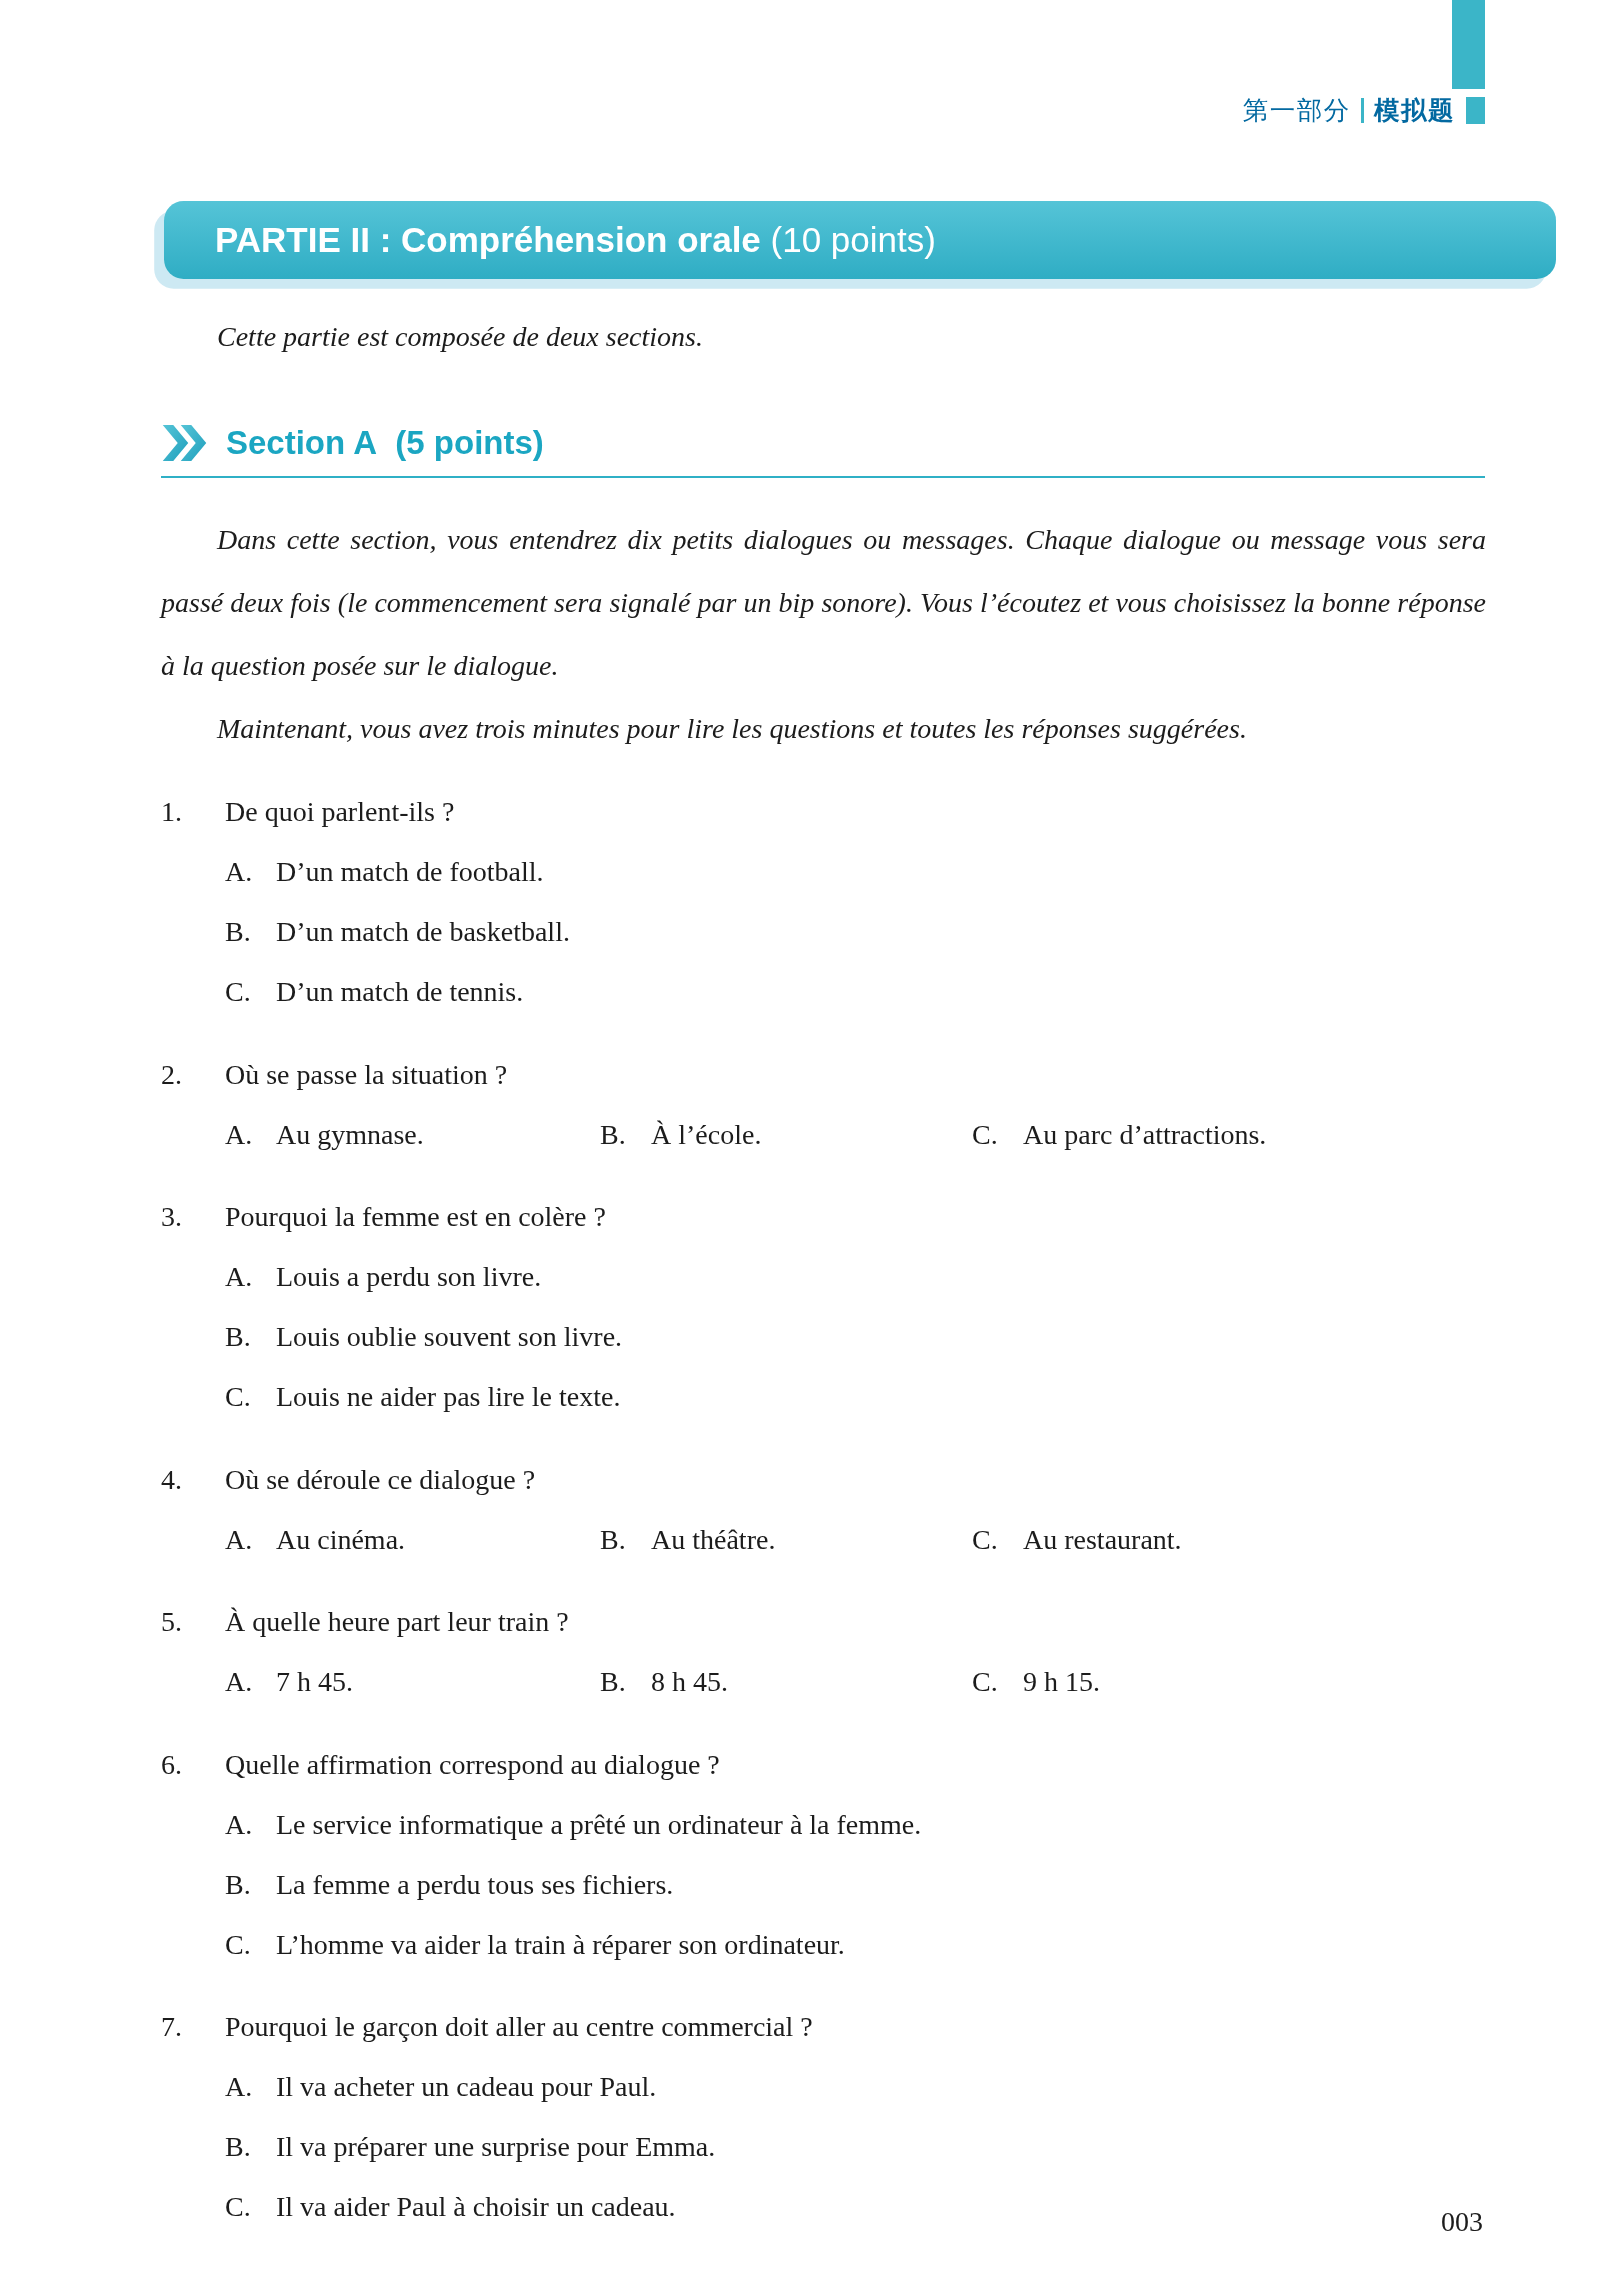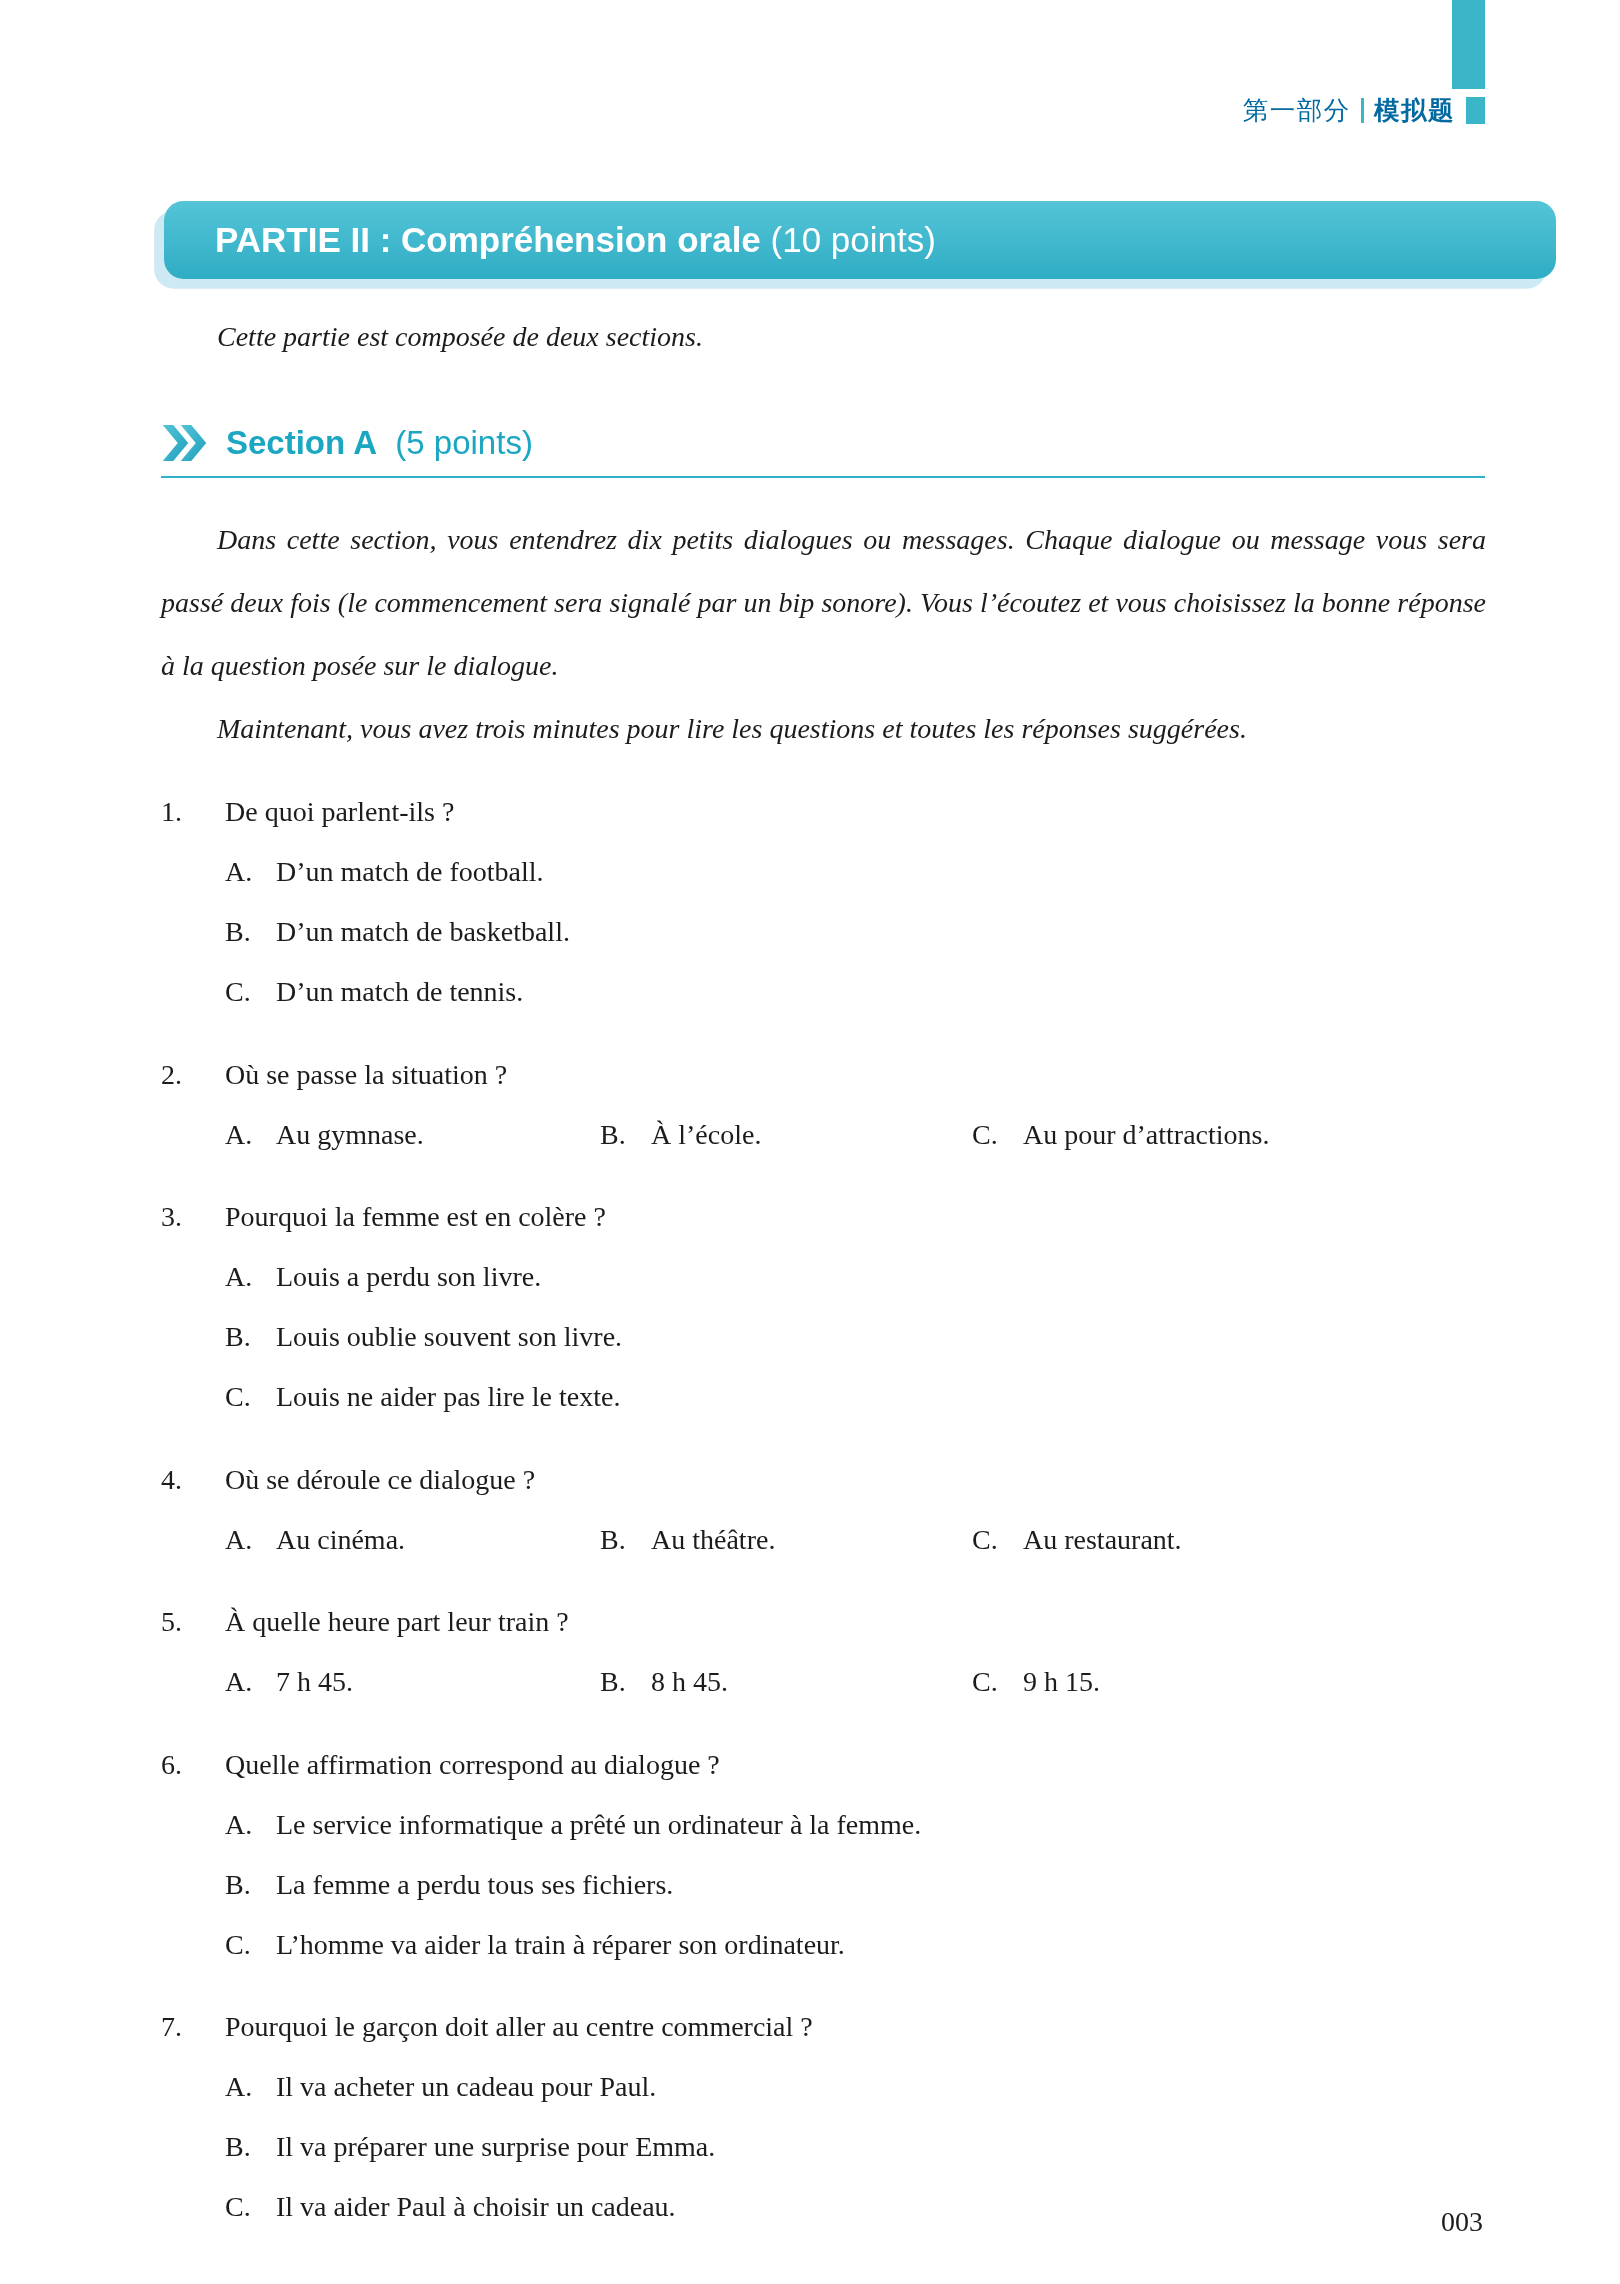--- a/index.html
+++ b/index.html
@@ -64,21 +64,21 @@
     padding-bottom:13.5px;
     border-bottom:2.3px solid #2fb0c6;
     display:flex; align-items:center;
   }
   .section-icon { width:47px; height:36px; margin-right:18px; flex:none; }
   .section-title {
     font-family:"Liberation Sans", sans-serif;
     font-size:33px; color:#1ba6c2;
   }
   .section-title-bold { font-weight:700; }
-  .section-title-reg { font-weight:400; white-space:pre; }
+  .section-title-reg { font-weight:700; white-space:pre; }
 
   
   .instructions {
     margin:30px 134px 0 161px;
     font-style:italic;
     font-size:28px; line-height:63px;
     text-align:justify;
   }
   .instructions p { text-indent:56px; }
 
@@ -177,21 +177,21 @@
         <div class="option">
           <span class="opt-label">A.</span>
           <span class="opt-text">Au gymnase.</span>
         </div>
         <div class="option">
           <span class="opt-label">B.</span>
           <span class="opt-text">À l’école.</span>
         </div>
         <div class="option">
           <span class="opt-label">C.</span>
-          <span class="opt-text">Au pour d’attractions.</span>
+          <span class="opt-text">Au parc d’attractions.</span>
         </div>
       </div>
     </div>
 
     <div class="question">
       <div class="q-line">
         <span class="q-num">3.</span>
         <span class="q-text">Pourquoi la femme est en colère ?</span>
       </div>
       <div class="options-stacked">

